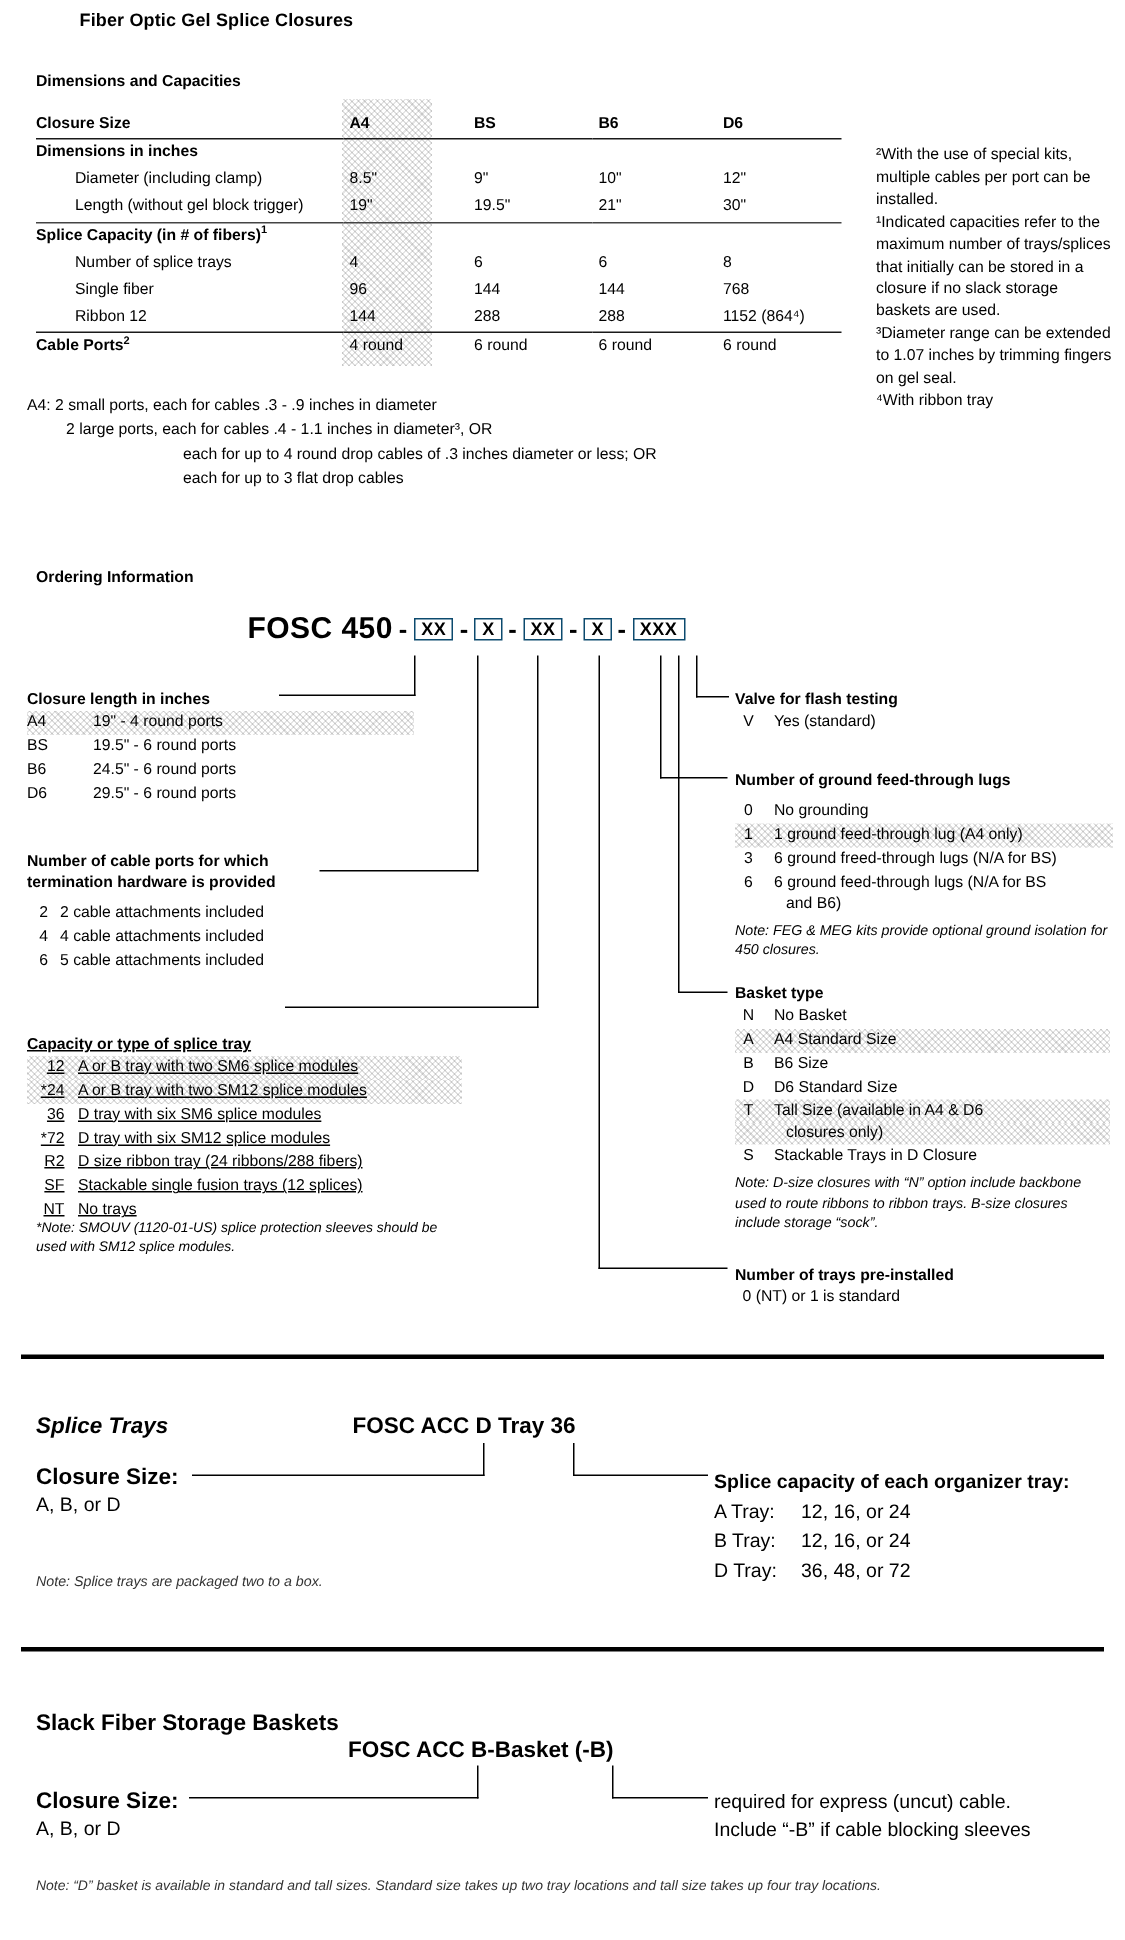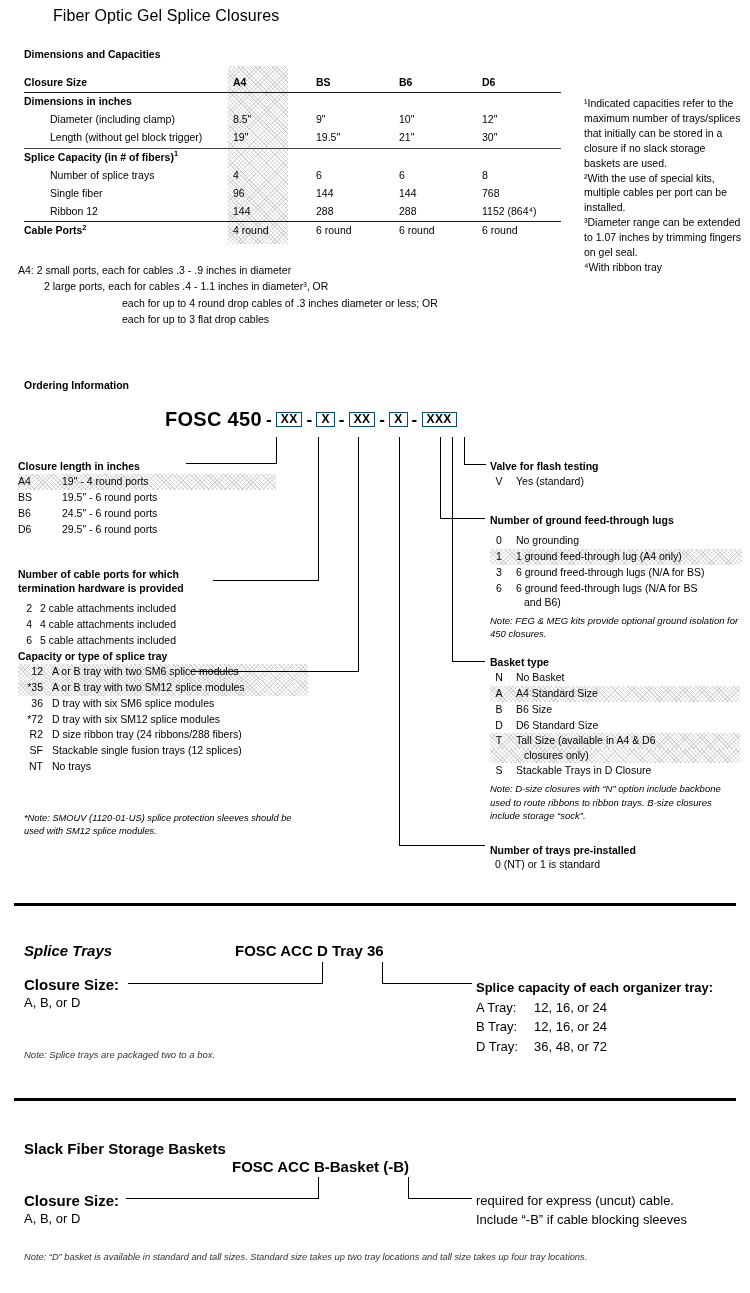--- a/index.html
+++ b/index.html
@@ -9,21 +9,21 @@
     background:#ffffff; color:#000000;
     font-family:"Liberation Sans", sans-serif;
     font-size:11px; line-height:1.25;
     -webkit-font-smoothing:none;
   }
   .abs { position:absolute; }
   .b { font-weight:bold; }
   sup { font-size:.7em; vertical-align:super; line-height:0; }
 
   
-  #page-title { left:14px; top:6px; font-size:16px; font-weight:normal; letter-spacing:.1px;padding-left:39px; }
+  #page-title { left:14px; top:6px; font-size:12px; font-weight:bold; letter-spacing:.1px;padding-left:39px; }
   #dim-cap-heading { left:24px; top:48px; font-size:10.5px; font-weight:bold; }
   #ordering-heading { left:24px; top:379px; font-size:10.5px; font-weight:bold; }
   #splice-trays-heading { left:24px; top:942px; font-size:15px; font-weight:bold;font-style:italic; }
   #baskets-heading { left:24px; top:1140px; font-size:15px; font-weight:bold; }
 
   
   #spec-table { left:24px; top:74px; width:537px; border-collapse:collapse; font-size:10.5px; }
   #spec-table td { padding:2px 0 3px 0; vertical-align:bottom; white-space:nowrap; }
   #spec-table .lbl { width:205px; }
   #spec-table .val { width:83px; text-align:left; padding-left:4px; }
@@ -69,21 +69,21 @@
     background:
       repeating-linear-gradient(45deg, rgba(0,0,0,.13) 0 1px, rgba(0,0,0,0) 1px 3px),
       repeating-linear-gradient(-45deg, rgba(0,0,0,.10) 0 1px, rgba(0,0,0,0) 1px 3px);
   }
 
   #lg-closure-length { left:18px; top:460px; width:258px; }
   #lg-closure-length .opt .code { width:36px; text-align:left; padding-right:0; }
   #lg-closure-length .opt .desc { padding-left:8px; }
   #lg-cable-ports   { left:18px; top:568px; width:268px; }
   #lg-cable-ports .opt .code { width:22px; text-align:right; padding-right:8px; }
-  #lg-tray-capacity { left:18px; top:650px; width:290px; }
+  #lg-tray-capacity { left:18px; top:690px; width:290px;text-decoration:underline; }
   #lg-tray-capacity .opt .code { width:34px; text-align:right; padding-right:9px; }
   #tray-capacity-note { left:24px; top:812px; width:270px; font-style:italic; font-size:9.3px; line-height:1.4; }
 
   #lg-valve       { left:490px; top:460px; width:250px; }
   #lg-grounding   { left:490px; top:514px; width:252px; }
   #lg-basket      { left:490px; top:656px; width:250px; }
   #lg-trays-pre   { left:490px; top:844px; width:250px; }
   #lg-valve .opt .code, #lg-grounding .opt .code, #lg-basket .opt .code { width:26px; text-align:center; padding-right:8px; }
   .cont { padding-left:34px; }
 
@@ -184,22 +184,22 @@
       <td class="lbl b"><span>Cable Ports</span><sup>2</sup></td>
       <td class="val">4 round</td>
       <td class="val">6 round</td>
       <td class="val">6 round</td>
       <td class="val">6 round</td>
     </tr>
   </tbody>
 </table>
 
 <div class="abs" id="side-notes">
+  <p>²With the use of special kits, multiple cables per port can be installed.</p>
   <p>¹Indicated capacities refer to the maximum number of trays/splices that initially can be stored in a closure if no slack storage baskets are used.</p>
-  <p>²With the use of special kits, multiple cables per port can be installed.</p>
   <p>³Diameter range can be extended to 1.07 inches by trimming fingers on gel seal.</p>
   <p>⁴With ribbon tray</p>
 </div>
 
 <div class="abs" id="port-notes">
   <div>A4: 2 small ports, each for cables .3 - .9 inches in diameter</div>
   <div class="pn-i1">2 large ports, each for cables .4 - 1.1 inches in diameter³, OR</div>
   <div class="pn-i2">each for up to 4 round drop cables of .3 inches diameter or less; OR</div>
   <div class="pn-i2">each for up to 3 flat drop cables</div>
 </div>
@@ -279,21 +279,21 @@
   </div>
 </div>
 
 <div class="abs legend" id="lg-tray-capacity">
   <div class="lg-title">Capacity or type of splice tray</div>
   <div class="opt shaded">
     <span class="code">12</span>
     <span class="desc">A or B tray with two SM6 splice modules</span>
   </div>
   <div class="opt shaded">
-    <span class="code">*35</span>
+    <span class="code">*24</span>
     <span class="desc">A or B tray with two SM12 splice modules</span>
   </div>
   <div class="opt">
     <span class="code">36</span>
     <span class="desc">D tray with six SM6 splice modules</span>
   </div>
   <div class="opt">
     <span class="code">*72</span>
     <span class="desc">D tray with six SM12 splice modules</span>
   </div>

